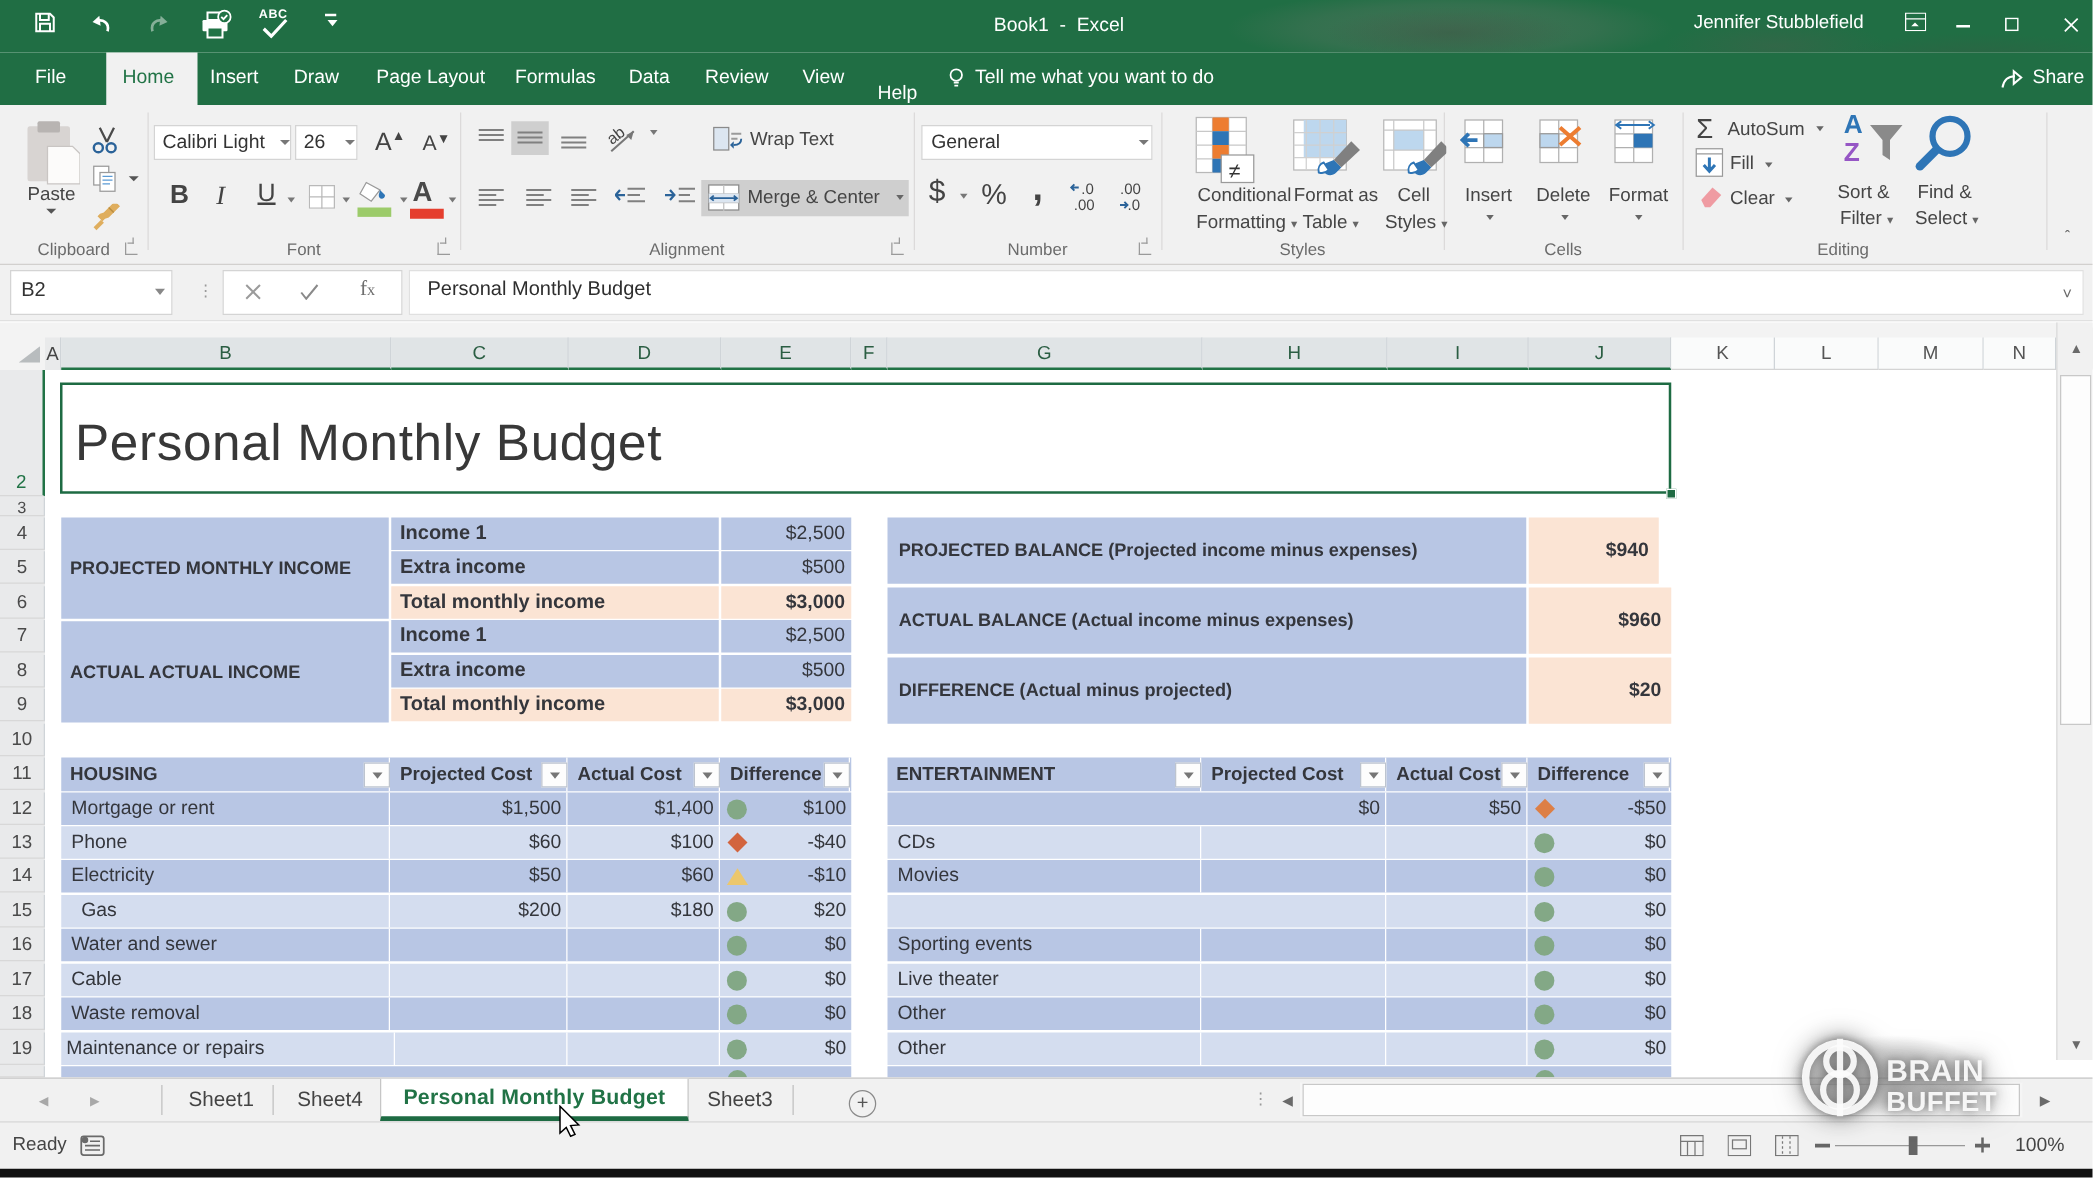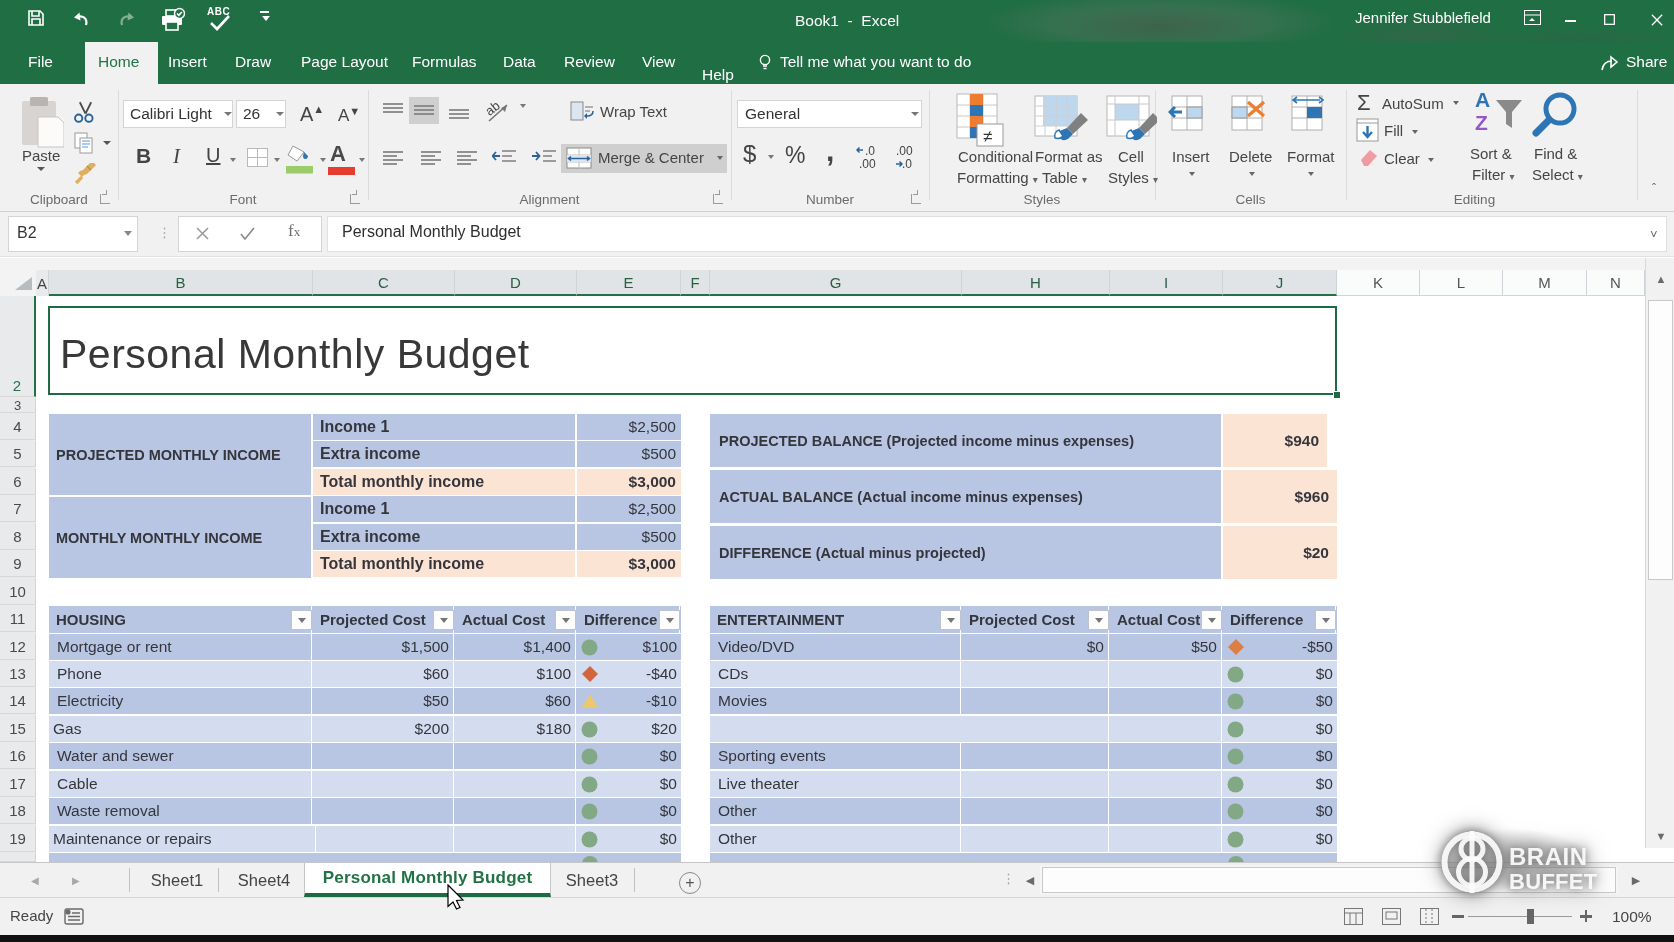--- a/index.html
+++ b/index.html
@@ -409,21 +409,21 @@
 <div class="rowhdr" style="top:502px;height:26px;">18</div>
 <div class="rowhdr" style="top:530px;height:26px;">19</div>
 <div class="rowhdr" style="top:557px;height:9px;"></div>
 </div>
 
 <div class="ab" id="grid">
 <div class="cell" style="left:12px;top:10px;width:1289px;height:89px;border:2px solid #1e6b43;"></div>
 <div class="cell" style="left:24px;top:35px;font-size:41px;color:#383838;letter-spacing:0.5px;">Personal Monthly Budget</div>
 <div class="cell" style="left:1297px;top:95px;width:8px;height:8px;background:#1e6b43;border:1px solid #fff;"></div>
 <div class="cell blue ct bold" style="left:13px;top:118px;width:262px;height:81px;padding-left:7px;font-size:14.5px;">PROJECTED MONTHLY INCOME</div>
-<div class="cell blue ct bold" style="left:13px;top:201px;width:262px;height:81px;padding-left:7px;font-size:14.5px;">MONTHLY MONTHLY INCOME</div>
+<div class="cell blue ct bold" style="left:13px;top:201px;width:262px;height:81px;padding-left:7px;font-size:14.5px;">ACTUAL ACTUAL INCOME</div>
 <div class="cell blue ct bold" style="left:277px;top:118px;width:262px;height:26px;padding-left:7px;font-size:16px;">Income 1</div>
 <div class="cell blue ct rt " style="left:541px;top:118px;width:104px;height:26px;padding-right:5px;font-size:15.5px;">$2,500</div>
 <div class="cell blue ct bold" style="left:277px;top:145px;width:262px;height:26px;padding-left:7px;font-size:16px;">Extra income</div>
 <div class="cell blue ct rt " style="left:541px;top:145px;width:104px;height:26px;padding-right:5px;font-size:15.5px;">$500</div>
 <div class="cell peach ct bold" style="left:277px;top:173px;width:262px;height:26px;padding-left:7px;font-size:16px;">Total monthly income</div>
 <div class="cell peach ct rt bold" style="left:541px;top:173px;width:104px;height:26px;padding-right:5px;font-size:15.5px;">$3,000</div>
 <div class="cell blue ct bold" style="left:277px;top:200px;width:262px;height:26px;padding-left:7px;font-size:16px;">Income 1</div>
 <div class="cell blue ct rt " style="left:541px;top:200px;width:104px;height:26px;padding-right:5px;font-size:15.5px;">$2,500</div>
 <div class="cell blue ct bold" style="left:277px;top:228px;width:262px;height:26px;padding-left:7px;font-size:16px;">Extra income</div>
 <div class="cell blue ct rt " style="left:541px;top:228px;width:104px;height:26px;padding-right:5px;font-size:15.5px;">$500</div>
@@ -459,21 +459,21 @@
         <path d="M9 1L17 9L9 17L1 9Z" fill="#d2643e"></path>
       </svg>-$40</div>
 <div class="cell blue" style="left:13px;top:392px;width:632px;height:26px;"></div>
 <div class="cell ct" style="left:13px;top:392px;width:263px;height:26px;padding-left:8px;font-size:15.5px;border-right:1px solid #fff;">Electricity</div>
 <div class="cell ct rt" style="left:277px;top:392px;width:141px;height:26px;padding-right:4px;font-size:15.5px;border-right:1px solid #fff;">$50</div>
 <div class="cell ct rt" style="left:419px;top:392px;width:121px;height:26px;padding-right:4px;font-size:15.5px;border-right:1px solid #fff;">$60</div>
 <div class="cell ct rt" style="left:541px;top:392px;width:104px;height:26px;padding-left:4px;padding-right:4px;font-size:15.5px;"><svg width="18" height="16" style="margin-right:auto;">
         <path d="M9 1.5L17.5 15H0.5Z" fill="#ecc76c"></path>
       </svg>-$10</div>
 <div class="cell lblue" style="left:13px;top:420px;width:632px;height:26px;"></div>
-<div class="cell ct" style="left:13px;top:420px;width:263px;height:26px;padding-left:4px;font-size:15.5px;border-right:1px solid #fff;">Gas</div>
+<div class="cell ct" style="left:13px;top:420px;width:263px;height:26px;padding-left:16px;font-size:15.5px;border-right:1px solid #fff;">Gas</div>
 <div class="cell ct rt" style="left:277px;top:420px;width:141px;height:26px;padding-right:4px;font-size:15.5px;border-right:1px solid #fff;">$200</div>
 <div class="cell ct rt" style="left:419px;top:420px;width:121px;height:26px;padding-right:4px;font-size:15.5px;border-right:1px solid #fff;">$180</div>
 <div class="cell ct rt" style="left:541px;top:420px;width:104px;height:26px;padding-left:4px;padding-right:4px;font-size:15.5px;"><svg width="17" height="17" style="margin-right:auto;">
         <circle cx="8.5" cy="8.5" r="8" fill="#83a886"></circle>
       </svg>$20</div>
 <div class="cell blue" style="left:13px;top:447px;width:632px;height:26px;"></div>
 <div class="cell ct" style="left:13px;top:447px;width:263px;height:26px;padding-left:8px;font-size:15.5px;border-right:1px solid #fff;">Water and sewer</div>
 <div class="cell ct rt" style="left:277px;top:447px;width:141px;height:26px;padding-right:4px;font-size:15.5px;border-right:1px solid #fff;"></div>
 <div class="cell ct rt" style="left:419px;top:447px;width:121px;height:26px;padding-right:4px;font-size:15.5px;border-right:1px solid #fff;"></div>
 <div class="cell ct rt" style="left:541px;top:447px;width:104px;height:26px;padding-left:4px;padding-right:4px;font-size:15.5px;"><svg width="17" height="17" style="margin-right:auto;">
@@ -507,21 +507,20 @@
 <div class="cell blue" style="left:674px;top:310px;width:627px;height:27px;"></div>
 <div class="cell ct bold" style="left:674px;top:310px;width:251px;height:27px;padding-left:7px;font-size:15px;border-right:1px solid #fff;">ENTERTAINMENT</div>
 <div class="fbtn" style="left:904px;top:314px;"></div>
 <div class="cell ct bold" style="left:926px;top:310px;width:147px;height:27px;padding-left:7px;font-size:15px;border-right:1px solid #fff;">Projected Cost</div>
 <div class="fbtn" style="left:1052px;top:314px;"></div>
 <div class="cell ct bold" style="left:1074px;top:310px;width:112px;height:27px;padding-left:7px;font-size:15px;border-right:1px solid #fff;">Actual Cost</div>
 <div class="fbtn" style="left:1165px;top:314px;"></div>
 <div class="cell ct bold" style="left:1187px;top:310px;width:113px;height:27px;padding-left:7px;font-size:15px;border-right:1px solid #fff;">Difference</div>
 <div class="fbtn" style="left:1279px;top:314px;"></div>
 <div class="cell blue" style="left:674px;top:338px;width:627px;height:26px;"></div>
-<div class="cell ct" style="left:674px;top:338px;width:251px;height:26px;padding-left:8px;font-size:15.5px;border-right:1px solid #fff;">Video/DVD</div>
 <div class="cell ct rt" style="left:926px;top:338px;width:147px;height:26px;padding-right:4px;font-size:15.5px;border-right:1px solid #fff;">$0</div>
 <div class="cell ct rt" style="left:1074px;top:338px;width:112px;height:26px;padding-right:4px;font-size:15.5px;border-right:1px solid #fff;">$50</div>
 <div class="cell ct rt" style="left:1187px;top:338px;width:114px;height:26px;padding-left:4px;padding-right:4px;font-size:15.5px;"><svg width="18" height="18" style="margin-right:auto;">
         <path d="M9 1L17 9L9 17L1 9Z" fill="#dd7f45"></path>
       </svg>-$50</div>
 <div class="cell lblue" style="left:674px;top:365px;width:627px;height:26px;"></div>
 <div class="cell ct" style="left:674px;top:365px;width:251px;height:26px;padding-left:8px;font-size:15.5px;border-right:1px solid #fff;">CDs</div>
 <div class="cell ct rt" style="left:926px;top:365px;width:147px;height:26px;padding-right:4px;font-size:15.5px;border-right:1px solid #fff;"></div>
 <div class="cell ct rt" style="left:1074px;top:365px;width:112px;height:26px;padding-right:4px;font-size:15.5px;border-right:1px solid #fff;"></div>
 <div class="cell ct rt" style="left:1187px;top:365px;width:114px;height:26px;padding-left:4px;padding-right:4px;font-size:15.5px;"><svg width="17" height="17" style="margin-right:auto;">

